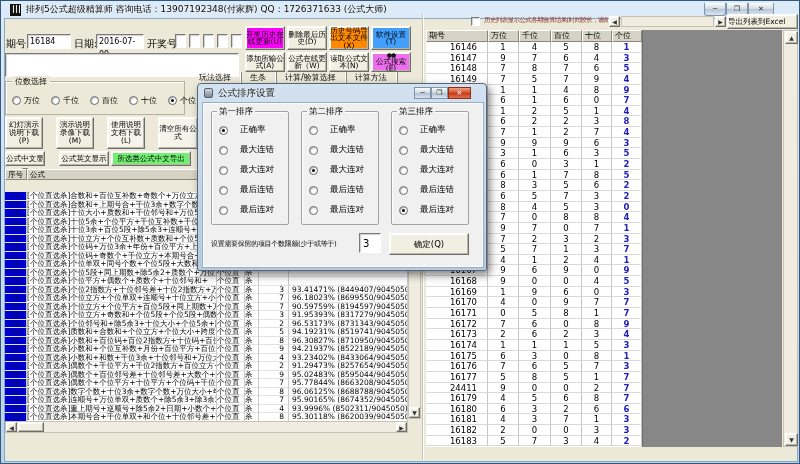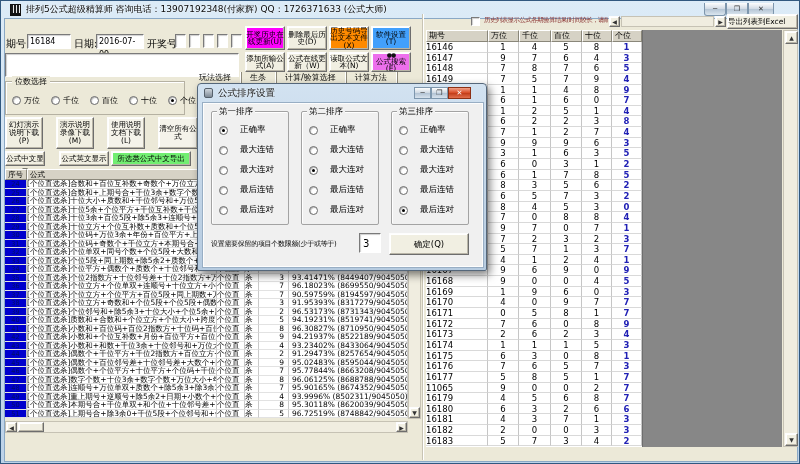--- a/index.html
+++ b/index.html
@@ -38,42 +38,42 @@
 
 .toolrow{left:4px;top:116px;display:flex;gap:13px}
 .toolbtn{width:38px;height:32px;display:flex;align-items:center;justify-content:center;text-align:center;font-size:7.5px;line-height:8px;overflow:hidden;cursor:pointer}
 .toolrow .toolbtn:nth-child(4){width:40px}
 .toolrow .toolbtn:nth-child(5){width:46px}
 .ltab{top:150px;height:15px;font-size:7.5px;line-height:13px;text-align:center;cursor:pointer}
 
 .fgrid{display:grid;grid-template-columns:22px 190px 28px 14px 30px 119px}
 .fhead{left:4px;top:168px;height:11px}
 .fhead>div{background:#d6d2c5;border:1px solid;border-color:#fff #8a877a #8a877a #fff;font-size:7.5px;line-height:9px;padding-left:2px;overflow:hidden}
-.flist{left:4px;top:179px;width:403px;height:238px;background:#fff;overflow:hidden}
+.flist{left:4px;top:191px;width:403px;height:238px;background:#fff;overflow:hidden}
 .frow{height:8.5px}
 .frow>div{font-size:7.5px;line-height:8.5px;white-space:nowrap;overflow:hidden;border-right:1px solid #c9c9c9;border-bottom:1px solid #e2e2e2}
 .c-id{background:#0000cd;color:#000f66;font-size:6.5px!important;text-align:center}
 .c-num{text-align:right;padding-right:4px}
 .c-rate{padding-left:3px}
 
 .sb{background:#f0ede0;border:1px solid #c6c2b4}
 .sbbtn{position:absolute;font-size:6px;line-height:9px;text-align:center;color:#333;cursor:pointer}
 .thumb{position:absolute;cursor:pointer}
 
 .chkbox{left:470px;top:16px;width:9px;height:9px}
 .chklbl{left:483px;top:15px;width:124px;font-size:6.5px;letter-spacing:-0.6px;color:#8a3333;white-space:nowrap;overflow:hidden}
 .minibtn{width:11px;height:11px;top:15px}
 .excelbtn{left:726px;top:13px;width:71px;height:15px;font-size:7.5px;line-height:13px;text-align:left;cursor:pointer}
 .hgrid{display:grid;grid-template-columns:62px 31px 32px 31px 30px 30px}
 .hhead{left:425px;top:29px;height:12px}
 .hhead>div{background:#d6d2c5;border:1px solid;border-color:#fff #8a877a #8a877a #fff;font-size:8px;line-height:10px;padding-left:2px;overflow:hidden}
 .hrows{left:425px;top:41px;width:216px;height:405px;background:#fff;overflow:hidden}
 .hrow{height:10.65px}
 .hrow>div{font-size:8.5px;line-height:10.5px;border-right:1px solid #c6c6c6;border-bottom:1px solid #d9d9d9;overflow:hidden}
-.h-issue{text-align:left;padding-right:18px}
+.h-issue{text-align:right;padding-right:10px}
 .h-dig{text-align:center}
 .h-ge{color:#2121b5;font-weight:bold}
 .grayfill{left:641px;top:29px;width:140px;height:417px;background:#878787;border-left:1px solid #6e6e6e}
 
 .dialog{position:absolute;left:196px;top:82px;width:290px;height:188px;background:linear-gradient(#d2e2f1,#b6cbe0);border:1px solid #55677a;border-radius:4px 4px 2px 2px;box-shadow:3px 4px 9px rgba(0,0,0,.5);z-index:50}
 .dlgtitle{position:absolute;left:0;top:0;right:0;height:18px}
 .dlgico{position:absolute;left:6px;top:4px;width:9px;height:10px;background:linear-gradient(#cfd6dd,#7e8a96);border:1px solid #55606b;border-radius:2px}
 .dlgtxt{position:absolute;left:20px;top:3px;font-size:9.5px;color:#111;text-shadow:0 0 2px #fff;white-space:nowrap}
 .dcap{position:absolute;top:3px;height:12px;font-size:7px;line-height:11px;text-align:center;color:#333;background:linear-gradient(#fdfdfd,#ccd7e2 50%,#b0c1d2 50%,#d8e3ee);border:1px solid #7d96ad;cursor:pointer}
 .dclose{background:linear-gradient(#f0a088,#d9512c 45%,#c03a16 50%,#e2704e);color:#fff;border-color:#8c3015}
@@ -702,21 +702,21 @@
       </div>
       <div class="hgrid hrow">
         <div class="h-issue">16177</div>
         <div class="h-dig">5</div>
         <div class="h-dig">8</div>
         <div class="h-dig">5</div>
         <div class="h-dig">1</div>
         <div class="h-dig h-ge">7</div>
       </div>
       <div class="hgrid hrow">
-        <div class="h-issue">11065</div>
+        <div class="h-issue">24411</div>
         <div class="h-dig">9</div>
         <div class="h-dig">0</div>
         <div class="h-dig">0</div>
         <div class="h-dig">2</div>
         <div class="h-dig h-ge">7</div>
       </div>
       <div class="hgrid hrow">
         <div class="h-issue">16179</div>
         <div class="h-dig">4</div>
         <div class="h-dig">5</div>

